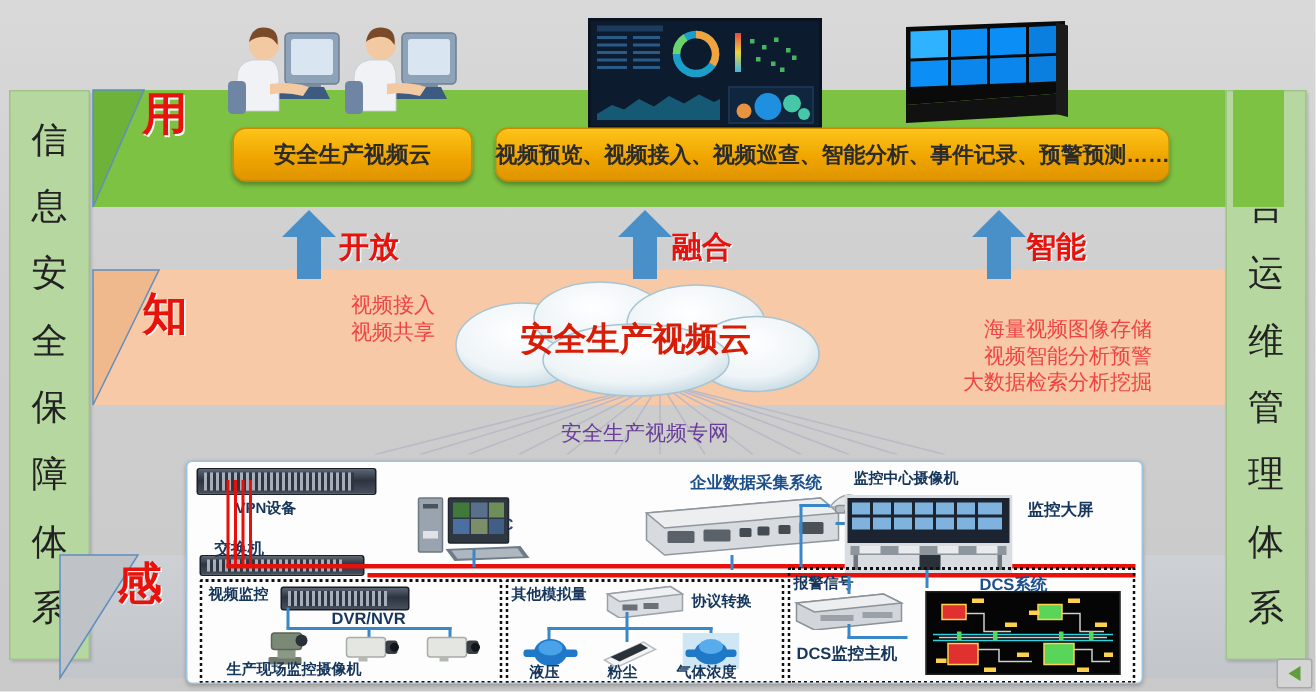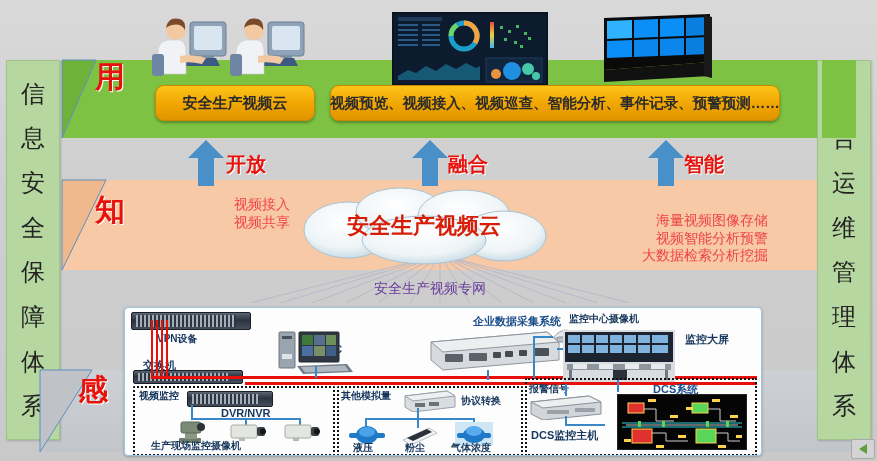--- a/index.html
+++ b/index.html
@@ -383,21 +383,21 @@
         <rect x="49" y="7" width="10" height="10" fill="#6f8f5a"></rect>
         <rect x="25" y="18" width="11" height="10" fill="#4a6fa0"></rect>
         <rect x="37" y="18" width="11" height="10" fill="#7a8e6a"></rect>
         <rect x="49" y="18" width="10" height="10" fill="#3f5f86"></rect>
       </g>
       <polygon points="20,38 70,36 76,44 26,46" fill="#6f7b88"></polygon>
       <polygon points="24,39 68,37.5 72,43 28,44.5" fill="#aeb7c0"></polygon>
     </svg>
     <div class="blueline" style="left:190px;top:58px;width:2px;height:12px;"></div>
 
-    <div class="dev-label lbl-blue" style="left:348px;top:6px;font-size:11px;text-align:center;">企业数据采集系统</div>
+    <div class="dev-label lbl-blue" style="left:335px;top:6px;font-size:11px;text-align:center;">企业数据采集系统</div>
     <svg class="server" style="left:296px;top:22px;width:140px;height:44px;background:none;border:none;" width="140" height="44" viewBox="0 0 140 44">
       <polygon points="10,12 126,2 138,12 138,30 22,40 10,30" fill="#d7dbe0" stroke="#8f969d"></polygon>
       <polygon points="10,12 126,2 138,12 22,22" fill="#eceef0" stroke="#8f969d"></polygon>
       <rect x="24" y="24" width="18" height="8" rx="1" fill="#5a6169"></rect>
       <rect x="48" y="23" width="18" height="8" rx="1" fill="#5a6169"></rect>
       <rect x="72" y="22" width="8" height="6" rx="1" fill="#454b52"></rect>
       <rect x="84" y="21" width="8" height="6" rx="1" fill="#454b52"></rect>
       <rect x="98" y="20" width="8" height="6" rx="1" fill="#454b52"></rect>
       <rect x="112" y="18" width="16" height="8" rx="1" fill="#4a5158"></rect>
     </svg>

